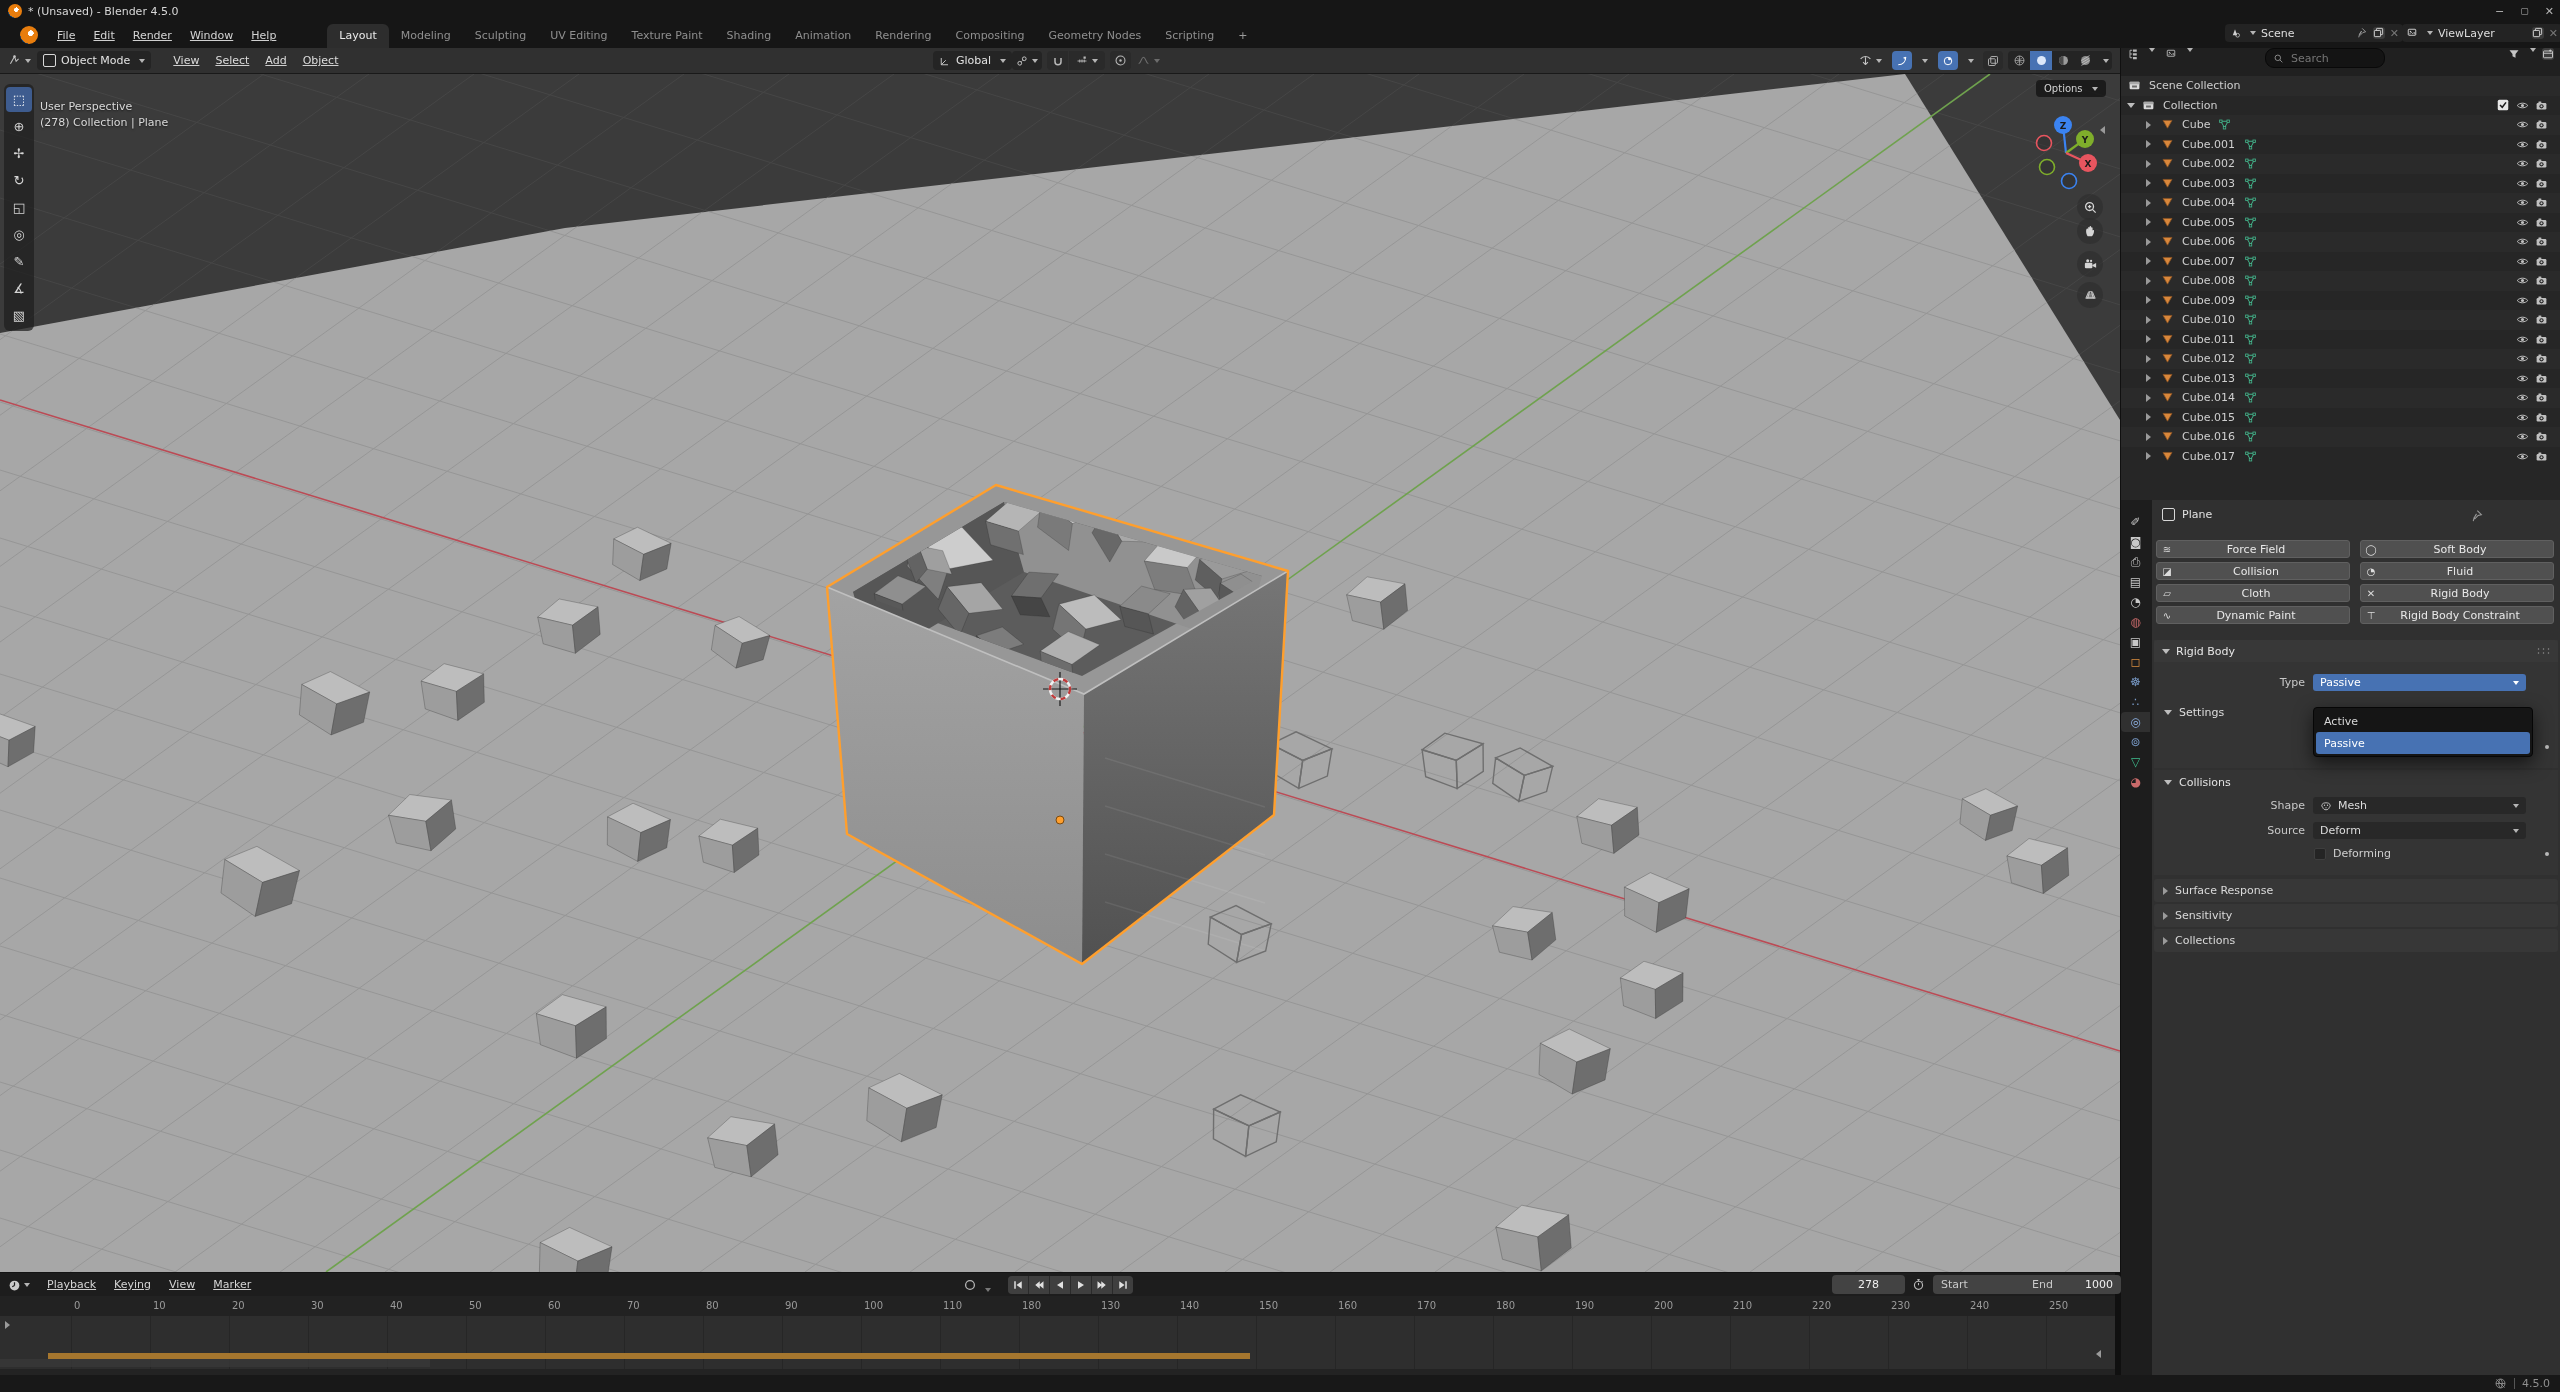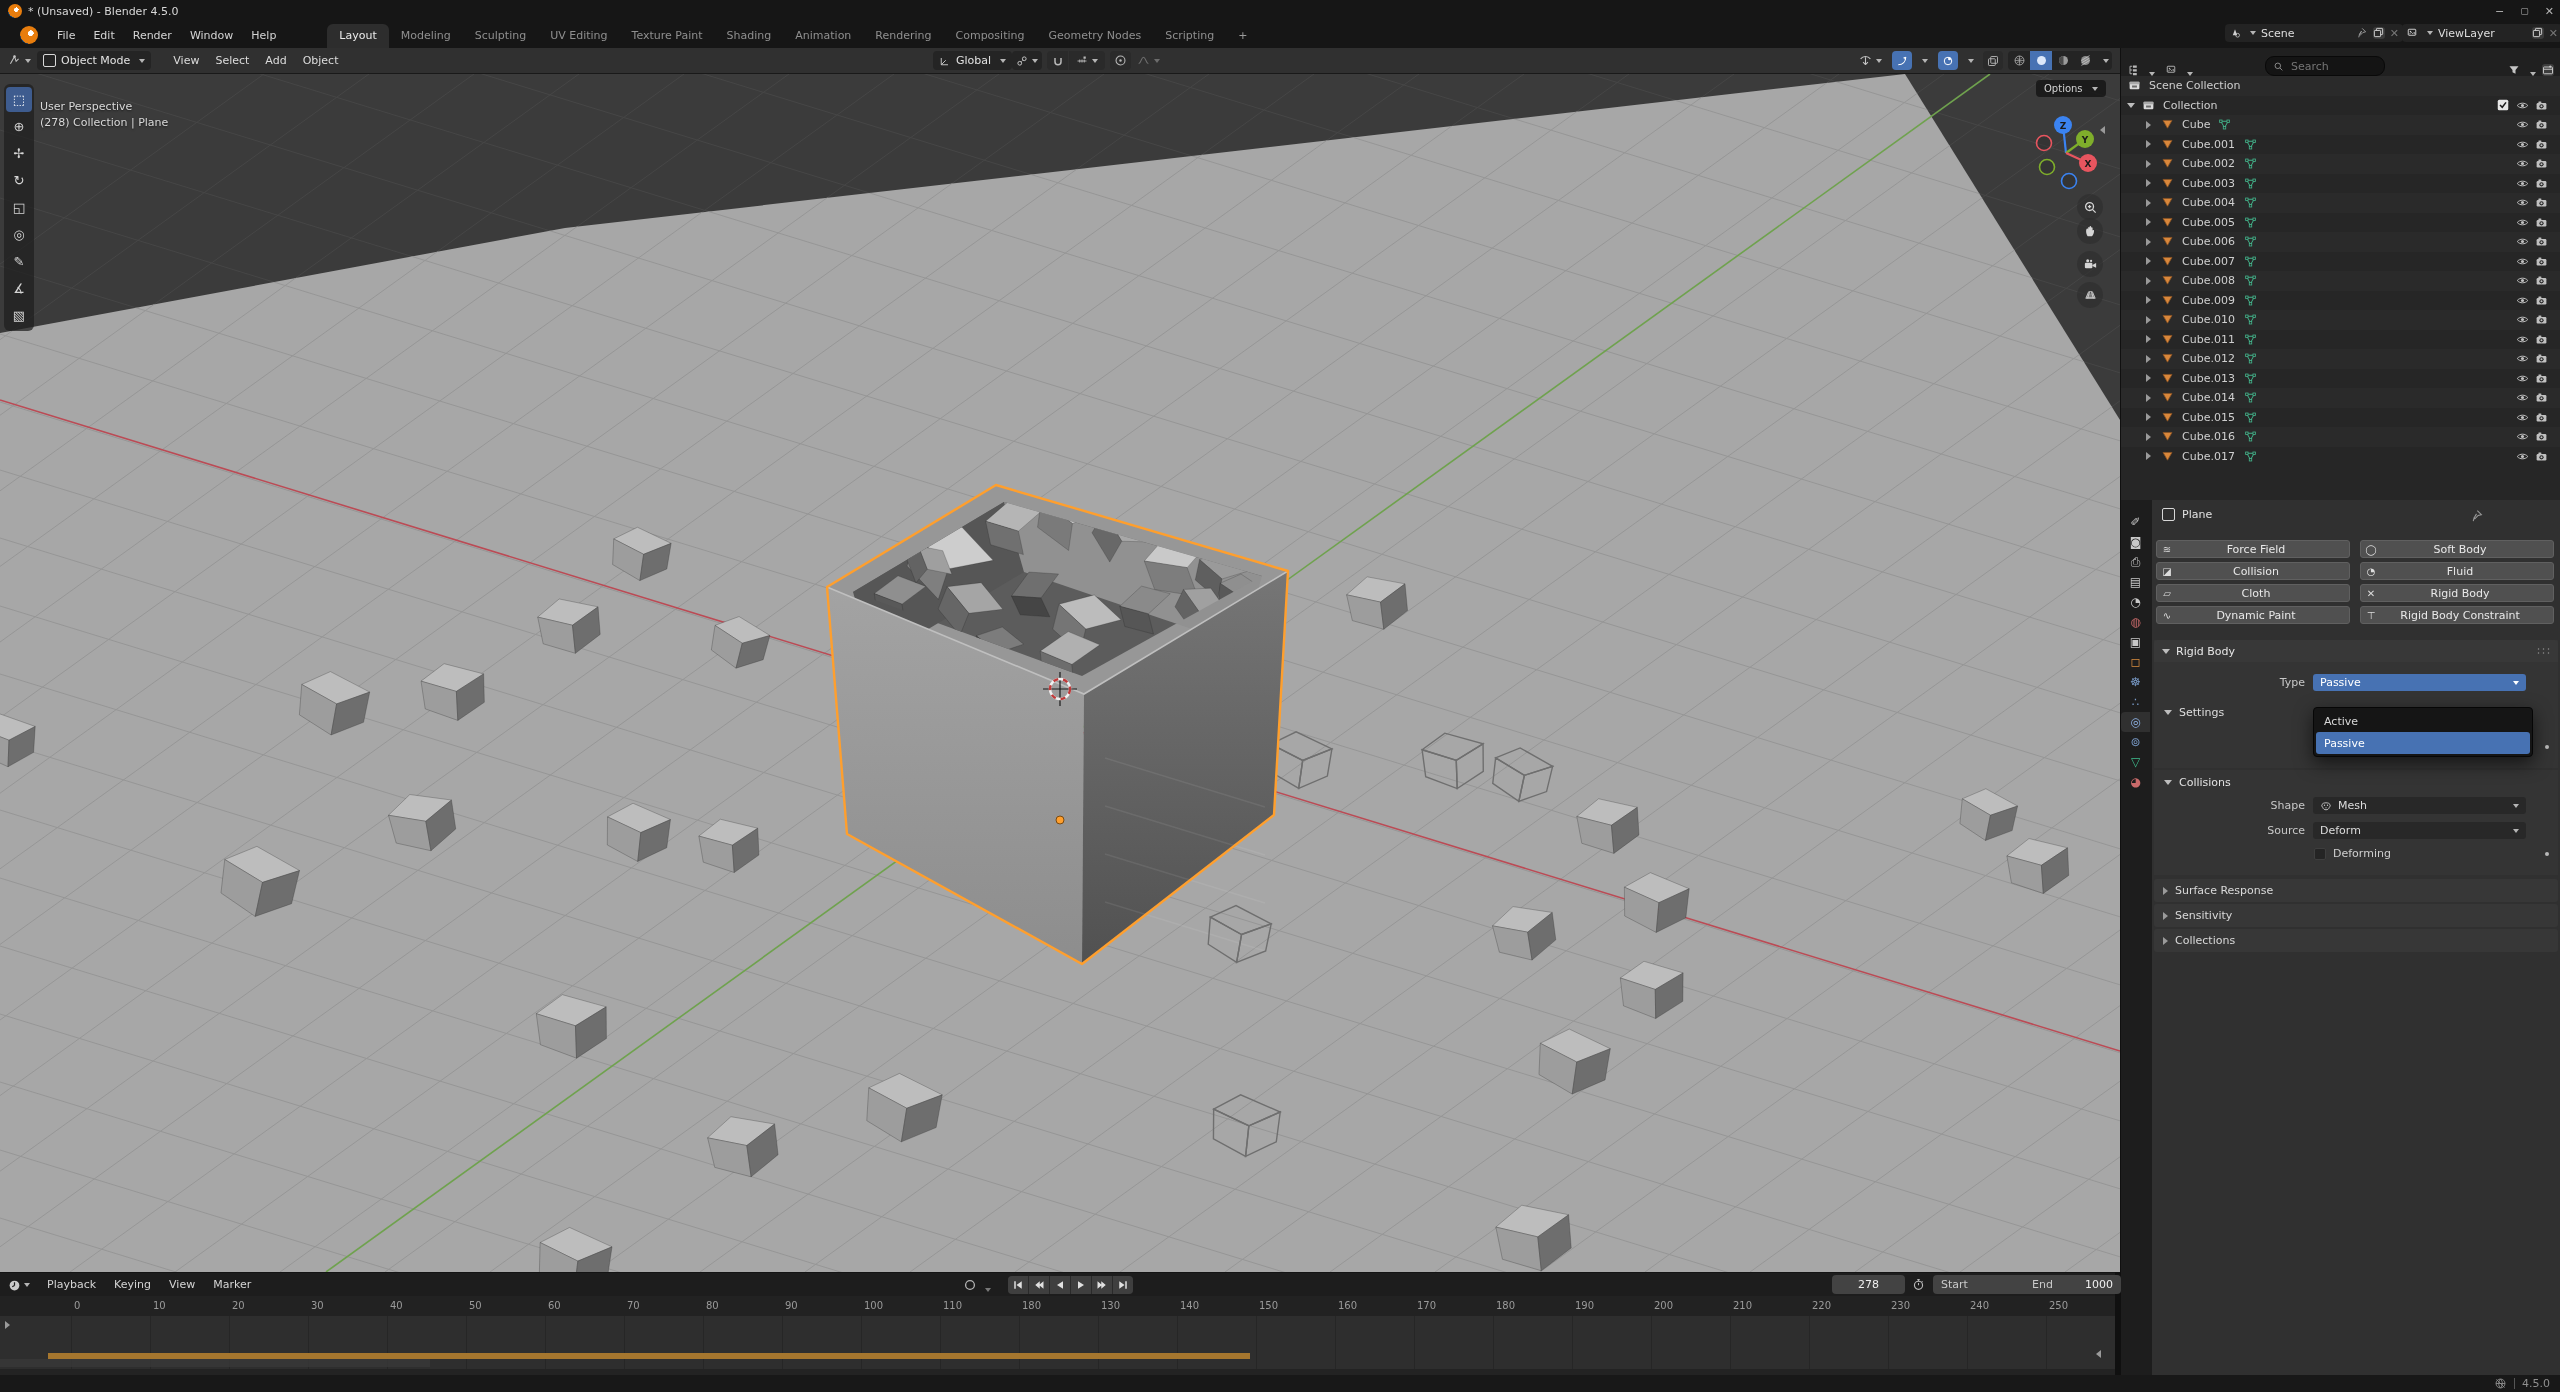--- a/index.html
+++ b/index.html
@@ -1,20 +1,20 @@
 <!DOCTYPE html>
 <html><head>
 <meta charset="utf-8">
 <style>
   html,body{margin:0;padding:0;background:#101010;}
   #app{position:relative;width:2560px;height:1392px;overflow:hidden;
        font-family:"DejaVu Sans","Liberation Sans",sans-serif;color:#cfcfcf;
        font-size:11px;-webkit-font-smoothing:antialiased;}
   .abs{position:absolute;}
-  .row{display:flex;align-items:flex-end;}
+  .row{display:flex;align-items:flex-end;text-decoration:underline;}
   
   .titlebar{left:0;top:0;width:2560px;height:22px;background:#161616;display:flex;align-items:center;}
   .wtitle{color:#d8d8d8;font-size:11px;margin-left:6px;}
   .blogo{width:14px;height:14px;margin-left:8px;border-radius:50%;
          background:radial-gradient(circle at 60% 40%,#fff 0 18%,#e87d0d 19% 70%,#265787 71%);}
   .wctrls{position:absolute;right:6px;top:0;height:22px;display:flex;align-items:center;gap:16px;color:#b5b5b5;font-size:11px;}
   .menubar{left:0;top:22px;width:2560px;height:26px;background:#161616;display:flex;align-items:center;}
   .blogo2{width:18px;height:18px;margin:0 10px 0 20px;border-radius:50%;
           background:radial-gradient(circle at 60% 40%,#fff 0 18%,#e87d0d 19% 70%,#265787 71%);}
   .topmenu{padding:4px 9px;color:#d4d4d4;border-radius:4px;}
@@ -40,21 +40,21 @@
   .seg>div.sel{background:#4772b3;color:#e8f0ff;}
   
   .vptext{color:#d9d9d9;text-shadow:0 1px 2px rgba(0,0,0,.55);font-size:11px;}
   .optbtn{background:rgba(22,22,22,.85);border-radius:4px;height:17px;display:flex;align-items:center;padding:0 8px;gap:5px;color:#d2d2d2;font-size:10px;}
   .toolcol{left:4px;top:84px;width:30px;background:rgba(30,30,30,.72);border-radius:6px;display:flex;flex-direction:column;align-items:center;padding:3px 0;gap:2px;}
   .tool{width:26px;height:25px;border-radius:4px;display:flex;align-items:center;justify-content:center;color:#d5d5d5;font-size:13px;}
   .tool.active{background:#3e5c8f;color:#fff;}
   .navbtn{position:absolute;width:26px;height:26px;border-radius:50%;background:rgba(45,45,45,.6);display:flex;align-items:center;justify-content:center;}
   
   .outliner{left:2121px;top:48px;width:439px;height:452px;background:#262626;overflow:hidden;}
-  .outhead{height:28px;background:#202020;display:flex;align-items:flex-end;padding:0 6px;gap:6px;}
+  .outhead{height:28px;background:#202020;display:flex;align-items:flex-start;padding:0 6px;gap:6px;}
   .search{height:18px;background:#141414;border:1px solid #090909;border-radius:9px;display:flex;align-items:center;padding:0 7px;gap:5px;width:104px;}
   .search input{background:transparent;border:none;outline:none;color:#bbb;font-size:11px;width:80px;font-family:inherit;}
   .orow{height:19.5px;display:flex;align-items:center;position:relative;}
   .orow:nth-child(odd){background:#2a2a2a;}
   .orow .nm{color:#cfcfcf;margin-left:4px;}
   .rico{position:absolute;width:14px;height:14px;display:flex;align-items:center;justify-content:center;}
   
   .props{left:2121px;top:500px;width:439px;height:875px;background:#303030;}
   .pgutter{position:absolute;left:0;top:0;width:31px;height:875px;background:#1d1d1d;}
   .ptab{position:absolute;left:2px;width:29px;height:20px;display:flex;align-items:center;justify-content:center;font-size:12px;}

